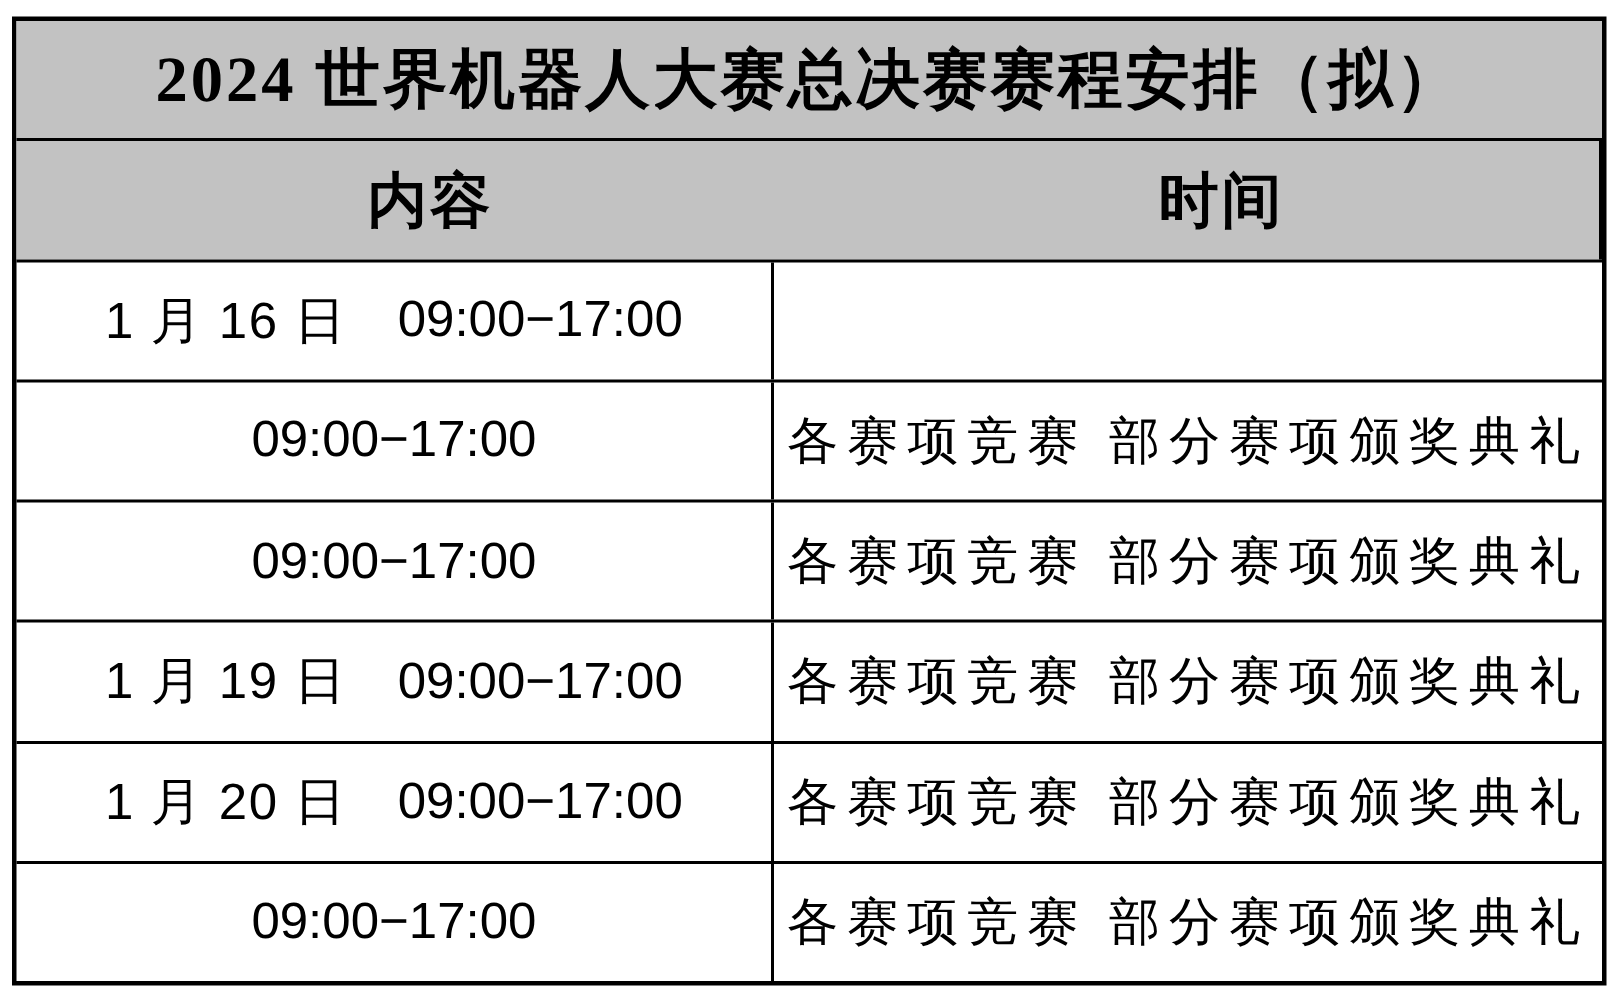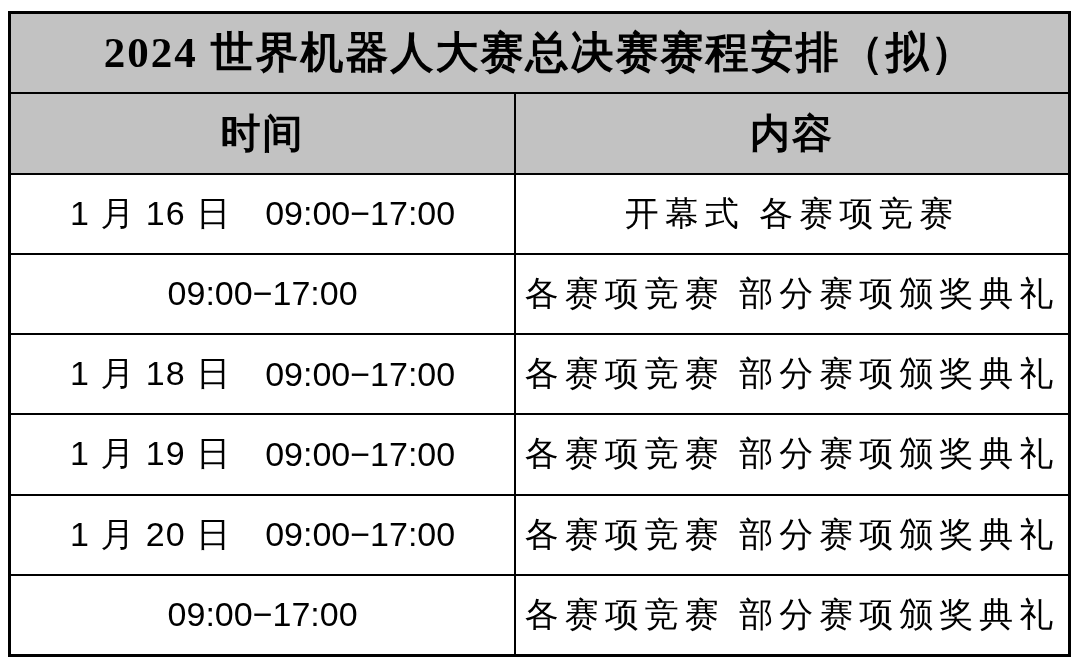--- a/index.html
+++ b/index.html
@@ -81,42 +81,40 @@
 <body>
 
 <div class="page">
   <div class="tbl">
 
     <div class="row shaded">
       <div class="cell title-cell">2024 世界机器人大赛总决赛赛程安排（拟）</div>
     </div>
 
     <div class="row shaded">
+      <div class="cell col-content header-cell">内容</div>
       <div class="cell col-time header-cell">时间</div>
-      <div class="cell col-content header-cell">内容</div>
     </div>
 
     <div class="row">
       <div class="cell col-time time-cell">
         <span class="date-text">1 月 16 日</span>
         <span class="hours-text">09:00−17:00</span>
       </div>
-      <div class="cell col-content content-cell">开幕式 各赛项竞赛</div>
     </div>
 
     <div class="row">
       <div class="cell col-time time-cell">
         <span class="hours-text">09:00−17:00</span>
       </div>
       <div class="cell col-content content-cell">各赛项竞赛 部分赛项颁奖典礼</div>
     </div>
 
     <div class="row">
       <div class="cell col-time time-cell">
-        <span class="date-text">1 月 18 日</span>
         <span class="hours-text">09:00−17:00</span>
       </div>
       <div class="cell col-content content-cell">各赛项竞赛 部分赛项颁奖典礼</div>
     </div>
 
     <div class="row">
       <div class="cell col-time time-cell">
         <span class="date-text">1 月 19 日</span>
         <span class="hours-text">09:00−17:00</span>
       </div>

